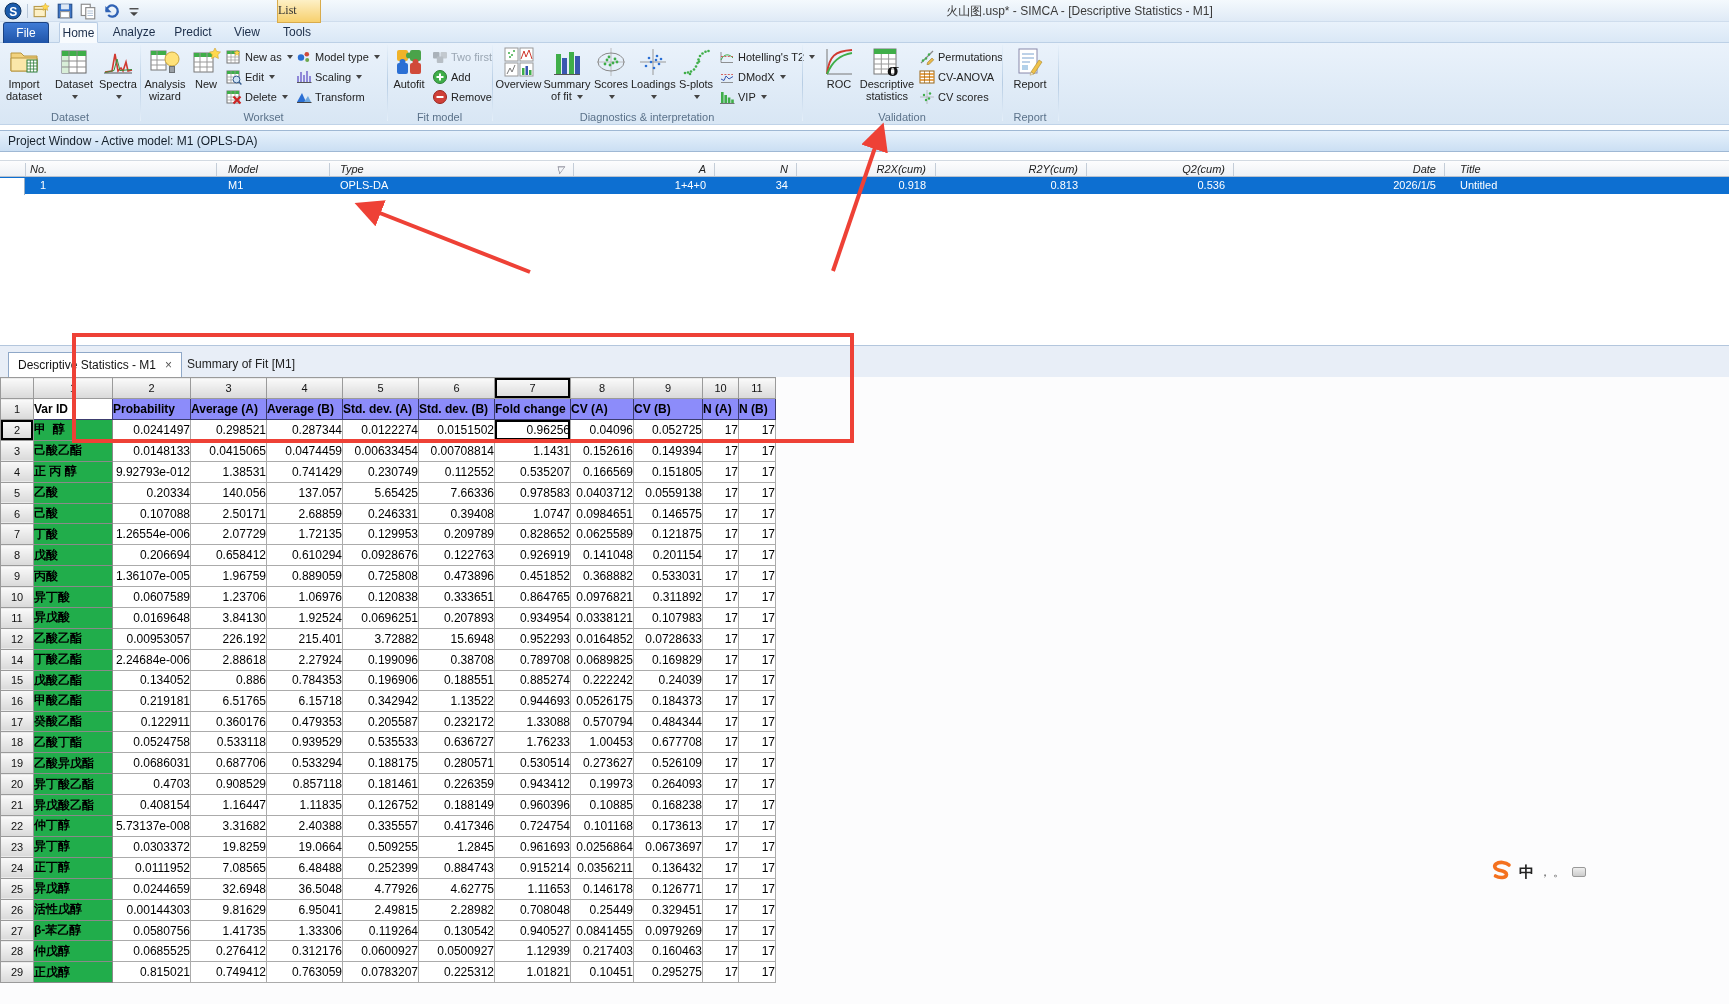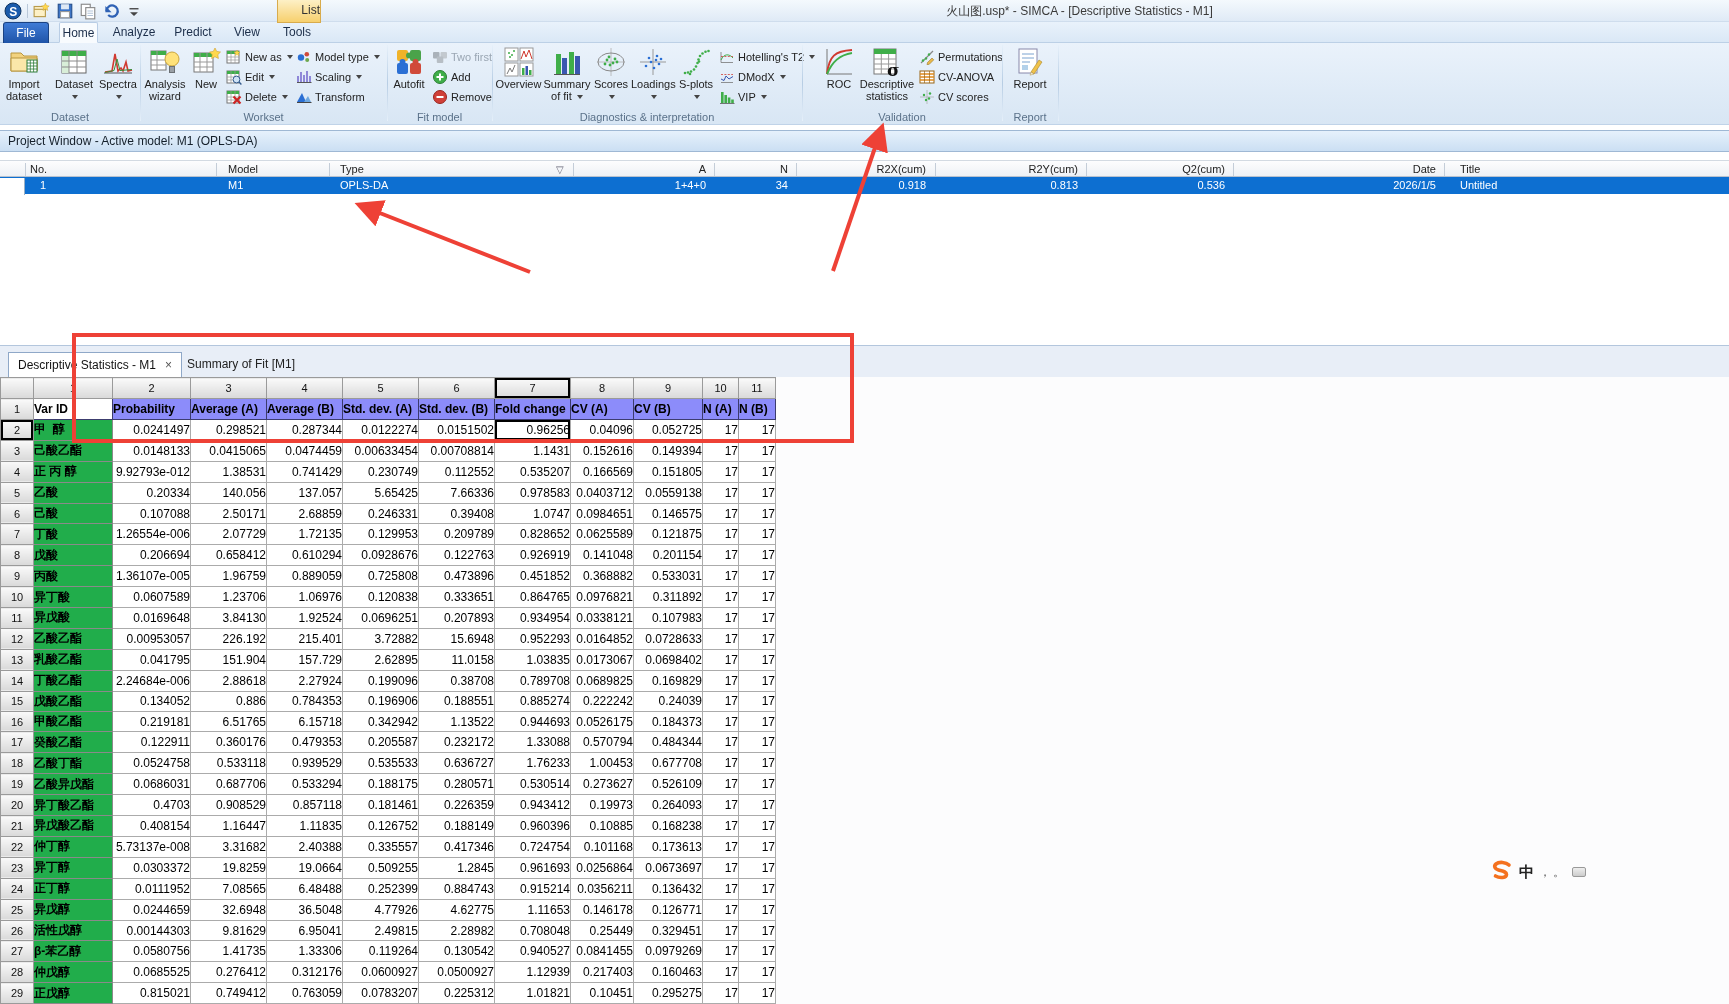--- a/index.html
+++ b/index.html
@@ -12,21 +12,21 @@
   .titlebar{position:absolute;left:0;top:0;width:1729px;height:22px;
     background:linear-gradient(#f4f9fd,#dfeaf6);border-bottom:1px solid #cfdded;z-index:5;}
   .qat{position:absolute;left:4px;top:1px;height:20px;display:flex;align-items:center;gap:5px;}
   .qbtn{width:18px;height:18px;display:inline-block;}
   .qbtn svg{width:100%;height:100%;}
   .qsep{width:1px;height:14px;background:#b9c8d9;display:inline-block;}
   .wtitle{position:absolute;left:430px;right:0;top:0;height:22px;line-height:22px;
     text-align:center;font-size:12px;color:#3a3a3a;}
   .list-chip{position:absolute;left:277px;top:0;width:44px;height:23px;z-index:6;
     background:linear-gradient(#fdf0c6,#f7d06e);border:1px solid #d8ab4c;border-top:none;
-    font-size:12px;line-height:21px;text-align:right;color:#333;}
+    font-size:12px;line-height:21px;text-align:left;color:#333;font-family:Liberation Serif, serif;}
 
   
   .tabbar{position:absolute;left:0;top:22px;width:1729px;height:21px;
     background:linear-gradient(#e9f2fb,#dae8f6);border-bottom:1px solid #bcd0e6;z-index:4;}
   .rtab{position:absolute;top:0;height:21px;line-height:21px;text-align:center;
     font-size:12px;color:#1c2e4a;cursor:default;}
   .rtab.file{left:3px;width:46px;background:linear-gradient(#3f7bd6,#1f54a8);color:#fff;
     border-radius:3px 3px 0 0;border:1px solid #1a4283;border-bottom:none;}
   .rtab.active{background:#f8fbfe;border:1px solid #b9cde5;border-bottom:1px solid #f8fbfe;
     border-radius:2px 2px 0 0;}
@@ -49,21 +49,21 @@
     border-right:3px solid transparent;border-top:4px solid #444;margin-left:2px;vertical-align:middle;}
 
   
   .projbar{position:absolute;left:0;top:130px;width:1729px;height:22px;
     background:linear-gradient(#e6f1fc,#cbdff3);border-top:1px solid #9fb8d4;
     border-bottom:1px solid #9fb8d4;font-size:12px;line-height:21px;padding-left:8px;color:#15202b;}
   .modellist{position:absolute;left:0;top:152px;width:1729px;height:193px;background:#fff;}
   .mlheader{position:absolute;left:0;top:8px;width:1729px;height:17px;
     background:linear-gradient(#fdfdfe,#eef1f5);border-top:1px solid #d3dae2;
     border-bottom:1px solid #b8c2cf;font-size:11px;color:#222;}
-  .mlheader span{position:absolute;top:1px;line-height:15px;}
+  .mlheader span{position:absolute;top:1px;line-height:15px;font-style:italic;}
   .mlh.r{text-align:right;}
   .msep{position:absolute;top:2px;height:13px;width:1px;background:#c4cdd8;}
   .mlrow{position:absolute;left:0;top:25px;width:1729px;height:17px;background:var(--selblue);
     color:#fff;font-size:11px;}
   .mlrow span{position:absolute;top:1px;line-height:15px;}
   .mlrow .r{text-align:right;}
   .mlsel{left:0;top:0;width:25px;height:17px;background:#fff;border-right:1px solid #9ab0c6;}
   .filtr{color:#667;font-size:10px;}
 
   
@@ -720,34 +720,20 @@
         <td class="val">215.401</td>
         <td class="val">3.72882</td>
         <td class="val">15.6948</td>
         <td class="val">0.952293</td>
         <td class="val">0.0164852</td>
         <td class="val">0.0728633</td>
         <td class="val">17</td>
         <td class="val">17</td>
       </tr>
       <tr style="height:20.9px">
-        <td class="rn">13</td>
-        <td class="vgreen">乳酸乙酯</td>
-        <td class="val">0.041795</td>
-        <td class="val">151.904</td>
-        <td class="val">157.729</td>
-        <td class="val">2.62895</td>
-        <td class="val">11.0158</td>
-        <td class="val">1.03835</td>
-        <td class="val">0.0173067</td>
-        <td class="val">0.0698402</td>
-        <td class="val">17</td>
-        <td class="val">17</td>
-      </tr>
-      <tr style="height:20.9px">
         <td class="rn">14</td>
         <td class="vgreen">丁酸乙酯</td>
         <td class="val">2.24684e-006</td>
         <td class="val">2.88618</td>
         <td class="val">2.27924</td>
         <td class="val">0.199096</td>
         <td class="val">0.38708</td>
         <td class="val">0.789708</td>
         <td class="val">0.0689825</td>
         <td class="val">0.169829</td>

